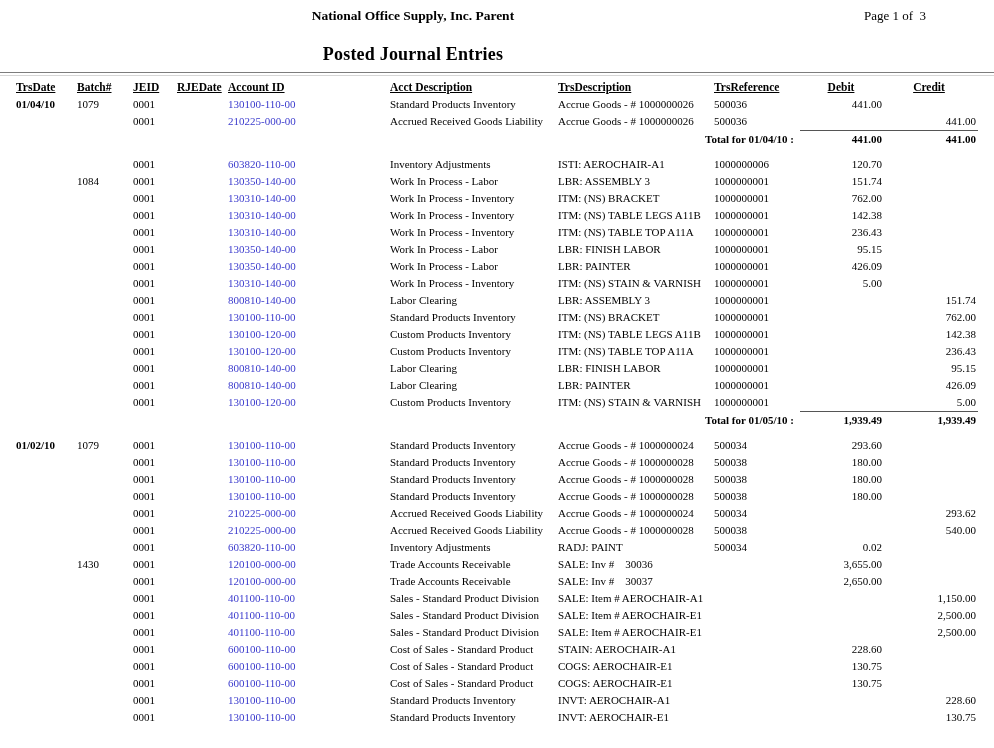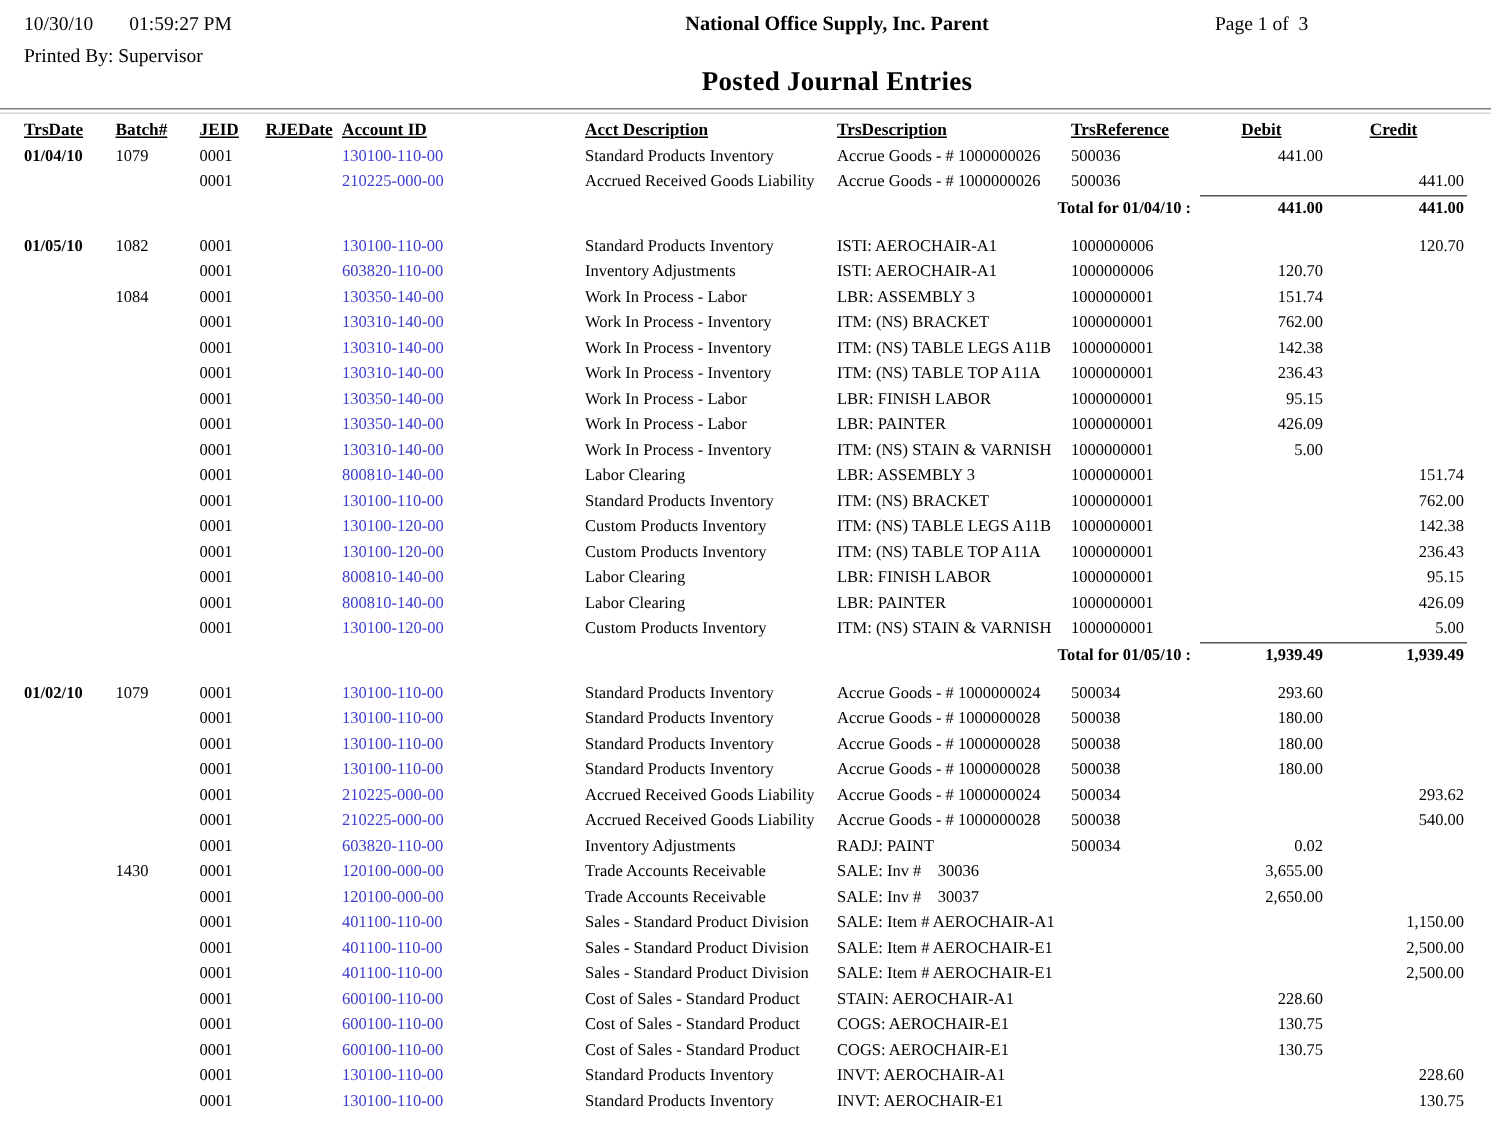--- a/index.html
+++ b/index.html
@@ -1,21 +1,21 @@
 <!DOCTYPE html>
 <html style="--acct-link: #3b3bcd;"><head>
 <meta charset="utf-8">
 <style>
   html,body{margin:0;padding:0;background:#ffffff;}
   .page{width:994px;height:748px;position:relative;background:#fff;color:#000;
         font-family:"Liberation Serif", serif;overflow:hidden;box-sizing:border-box;}
   .rpt-header{display:flex;align-items:flex-start;padding:8px 14px 0 16px;}
   .h-left{width:290px;}
   .h-center{flex:1;text-align:center;}
-  .h-right{width:170px;text-align:left;}
+  .h-right{width:170px;text-align:center;}
   .date-line{font-size:13px;}
   .time{margin-left:24px;}
   .printed{font-size:13px;margin-top:5px;}
   .company{font-weight:bold;font-size:13.5px;}
   .title{font-weight:bold;font-size:18px;margin-top:20px;letter-spacing:0.2px;}
   .page-num{font-size:13px;white-space:pre;}
   .rule{margin:7px 0 0 0;height:2px;border-top:1px solid #7d7d7d;border-bottom:1px solid #d6d6d6;}
   table{border-collapse:collapse;table-layout:fixed;width:978px;margin-top:1px;}
   th{font-size:11.5px;font-weight:bold;text-align:left;padding:4px 0 3px 0;white-space:pre;}
   th span{text-decoration:underline;}
@@ -28,29 +28,20 @@
   td.total-num{font-weight:bold;border-top:1px solid #555;}
   tr.spacer td{height:8px;line-height:8px;}
   th:first-child, td:first-child{padding-left:16px;}
   td:last-child, th:last-child{padding-right:2px;}
 </style>
 </head>
 <body>
 
 <div class="page">
   <div class="rpt-header">
-    <div class="h-left">
-      <div class="date-line">
-        <span>10/30/10</span><span class="time">01:59:27 PM</span>
-      </div>
-      <div class="printed">
-        <span>Printed By:</span>
-        <span>Supervisor</span>
-      </div>
-    </div>
     <div class="h-center">
       <div class="company">National Office Supply, Inc. Parent</div>
       <div class="title">Posted Journal Entries</div>
     </div>
     <div class="h-right">
       <div class="page-num">Page 1 of  3</div>
     </div>
   </div>
 
   <div class="rule"></div>
@@ -115,32 +106,20 @@
           <td></td>
           <td></td>
           <td class="total-label" colspan="2">Total for 01/04/10 :</td>
           <td class="num total-num">441.00</td>
           <td class="num total-num">441.00</td>
         </tr>
         <tr class="spacer">
           <td colspan="10"></td>
         </tr>
         <tr>
-          <td class="bold">01/05/10</td>
-          <td>1082</td>
-          <td>0001</td>
-          <td></td>
-          <td class="acct-link">130100-110-00</td>
-          <td>Standard Products Inventory</td>
-          <td>ISTI: AEROCHAIR-A1</td>
-          <td>1000000006</td>
-          <td class="num"></td>
-          <td class="num">120.70</td>
-        </tr>
-        <tr>
           <td></td>
           <td></td>
           <td>0001</td>
           <td></td>
           <td class="acct-link">603820-110-00</td>
           <td>Inventory Adjustments</td>
           <td>ISTI: AEROCHAIR-A1</td>
           <td>1000000006</td>
           <td class="num">120.70</td>
           <td class="num"></td>

